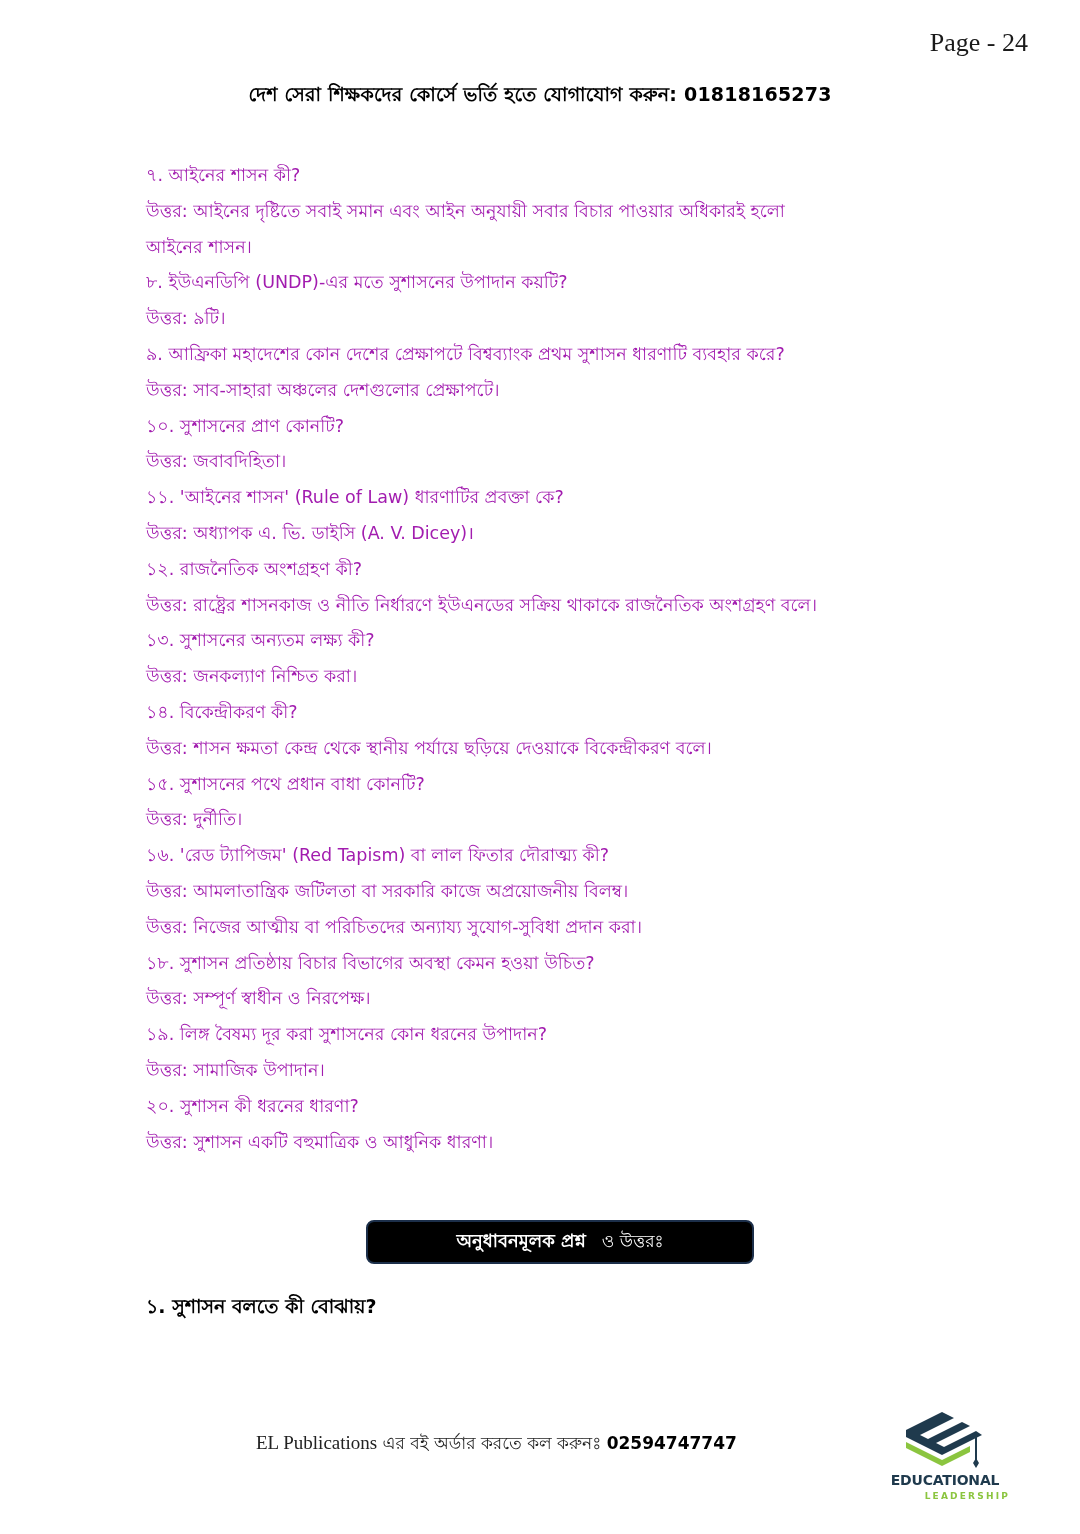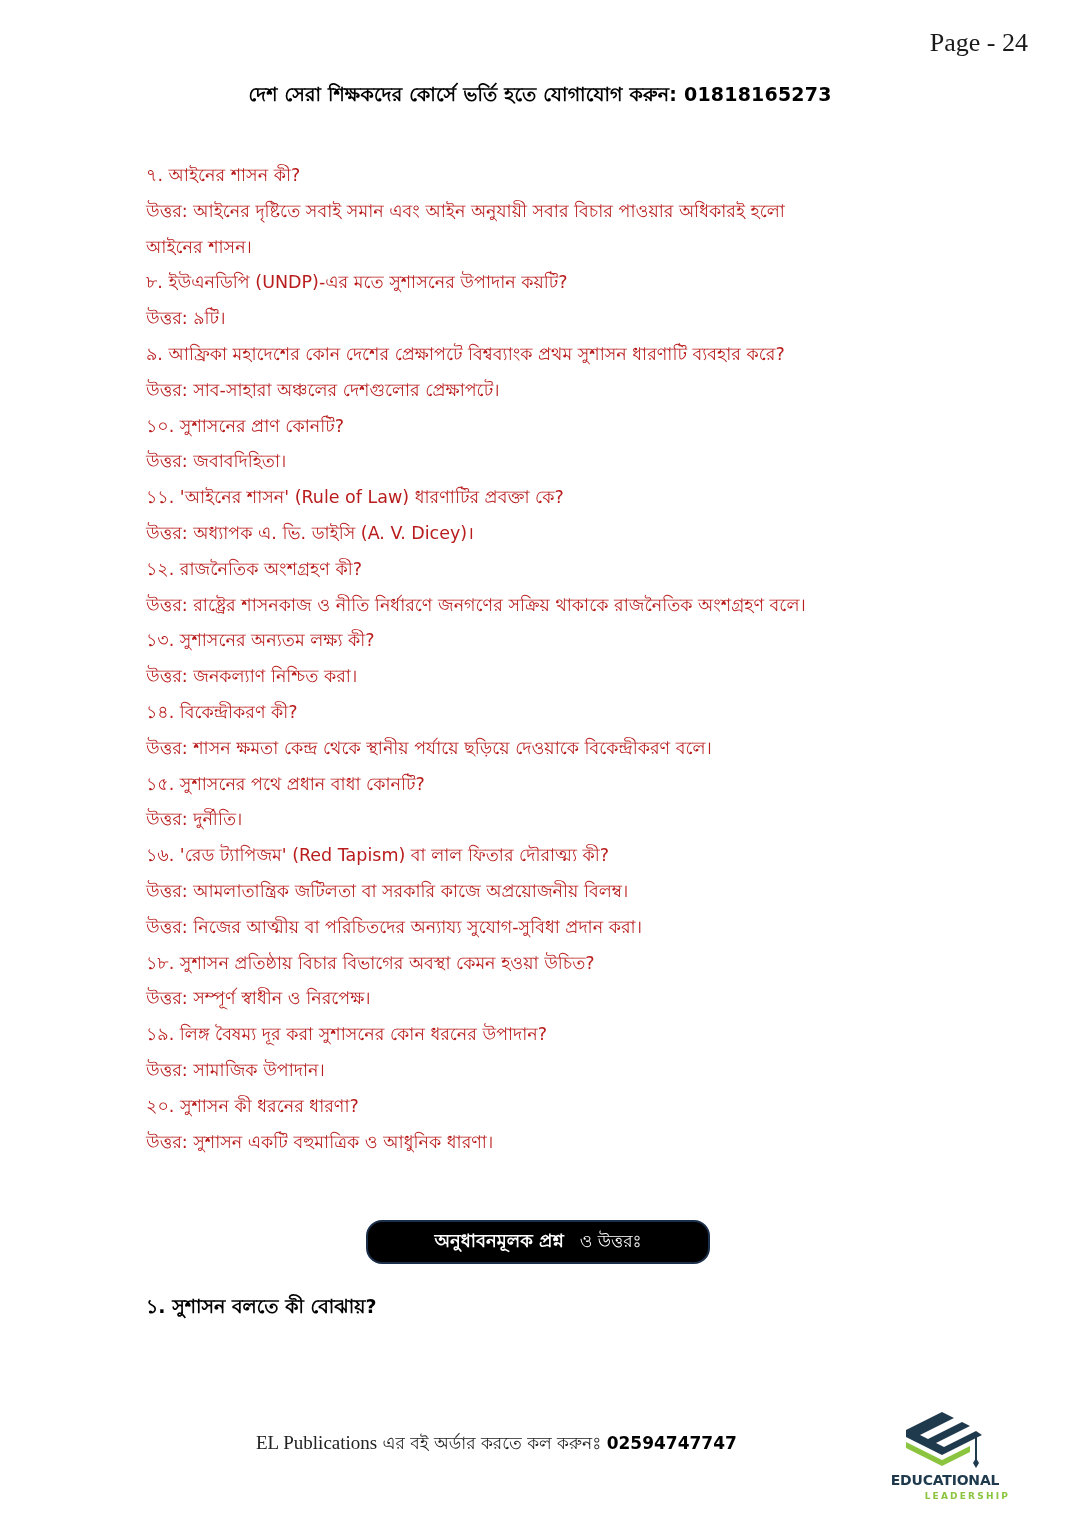--- a/index.html
+++ b/index.html
@@ -42,31 +42,31 @@
     width: 800px;
     margin: 0;
     padding: 0;
     list-style: none;
   }
   .qa-line {
     font-family: "DejaVu Sans", sans-serif;
     font-size: 17.5px;
     line-height: 35.8px;
     white-space: nowrap;
-    color: #b91c1c;
+    color: #a21caf;
   }
   .section-box {
     position: absolute;
     top: 1220px;
     left: 366px;
-    width: 344px;
+    width: 388px;
     height: 44px;
     background: #000000;
     border: 2px solid #1c2f4a;
-    border-radius: 16px;
+    border-radius: 8px;
     box-sizing: border-box;
     display: flex;
     align-items: center;
     justify-content: center;
     color: #ffffff;
     font-family: "DejaVu Sans", sans-serif;
     font-size: 17px;
     gap: 16px;
   }
   .section-box .bold-part {
@@ -148,21 +148,21 @@
   <li class="qa-line">আইনের শাসন।</li>
   <li class="qa-line">৮. ইউএনডিপি (UNDP)-এর মতে সুশাসনের উপাদান কয়টি?</li>
   <li class="qa-line">উত্তর: ৯টি।</li>
   <li class="qa-line">৯. আফ্রিকা মহাদেশের কোন দেশের প্রেক্ষাপটে বিশ্বব্যাংক প্রথম সুশাসন ধারণাটি ব্যবহার করে?</li>
   <li class="qa-line">উত্তর: সাব-সাহারা অঞ্চলের দেশগুলোর প্রেক্ষাপটে।</li>
   <li class="qa-line">১০. সুশাসনের প্রাণ কোনটি?</li>
   <li class="qa-line">উত্তর: জবাবদিহিতা।</li>
   <li class="qa-line">১১. 'আইনের শাসন' (Rule of Law) ধারণাটির প্রবক্তা কে?</li>
   <li class="qa-line">উত্তর: অধ্যাপক এ. ভি. ডাইসি (A. V. Dicey)।</li>
   <li class="qa-line">১২. রাজনৈতিক অংশগ্রহণ কী?</li>
-  <li class="qa-line">উত্তর: রাষ্ট্রের শাসনকাজ ও নীতি নির্ধারণে জনগণের সক্রিয় থাকাকে রাজনৈতিক অংশগ্রহণ বলে।</li>
+  <li class="qa-line">উত্তর: রাষ্ট্রের শাসনকাজ ও নীতি নির্ধারণে ইউএনডের সক্রিয় থাকাকে রাজনৈতিক অংশগ্রহণ বলে।</li>
   <li class="qa-line">১৩. সুশাসনের অন্যতম লক্ষ্য কী?</li>
   <li class="qa-line">উত্তর: জনকল্যাণ নিশ্চিত করা।</li>
   <li class="qa-line">১৪. বিকেন্দ্রীকরণ কী?</li>
   <li class="qa-line">উত্তর: শাসন ক্ষমতা কেন্দ্র থেকে স্থানীয় পর্যায়ে ছড়িয়ে দেওয়াকে বিকেন্দ্রীকরণ বলে।</li>
   <li class="qa-line">১৫. সুশাসনের পথে প্রধান বাধা কোনটি?</li>
   <li class="qa-line">উত্তর: দুর্নীতি।</li>
   <li class="qa-line">১৬. 'রেড ট্যাপিজম' (Red Tapism) বা লাল ফিতার দৌরাত্ম্য কী?</li>
   <li class="qa-line">উত্তর: আমলাতান্ত্রিক জটিলতা বা সরকারি কাজে অপ্রয়োজনীয় বিলম্ব।</li>
   <li class="qa-line">উত্তর: নিজের আত্মীয় বা পরিচিতদের অন্যায্য সুযোগ-সুবিধা প্রদান করা।</li>
   <li class="qa-line">১৮. সুশাসন প্রতিষ্ঠায় বিচার বিভাগের অবস্থা কেমন হওয়া উচিত?</li>

